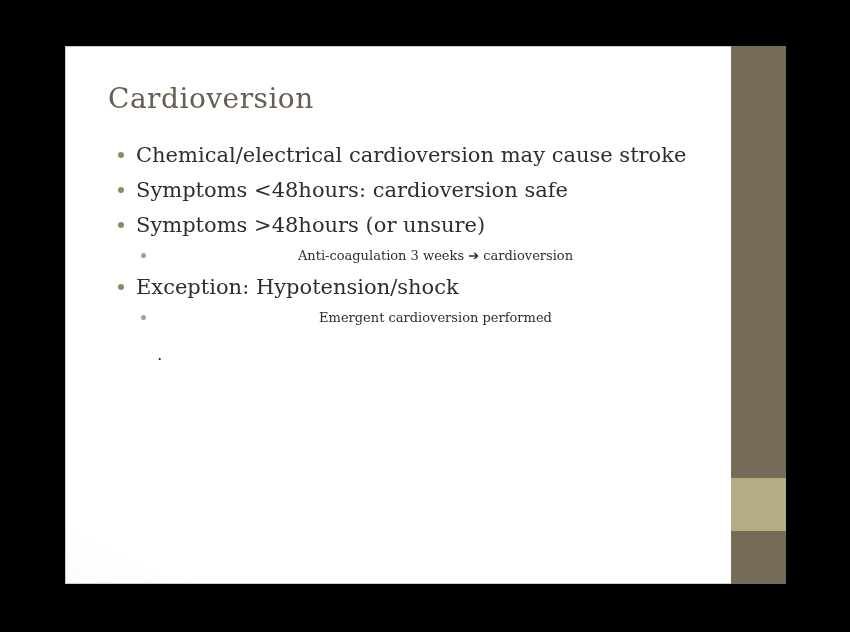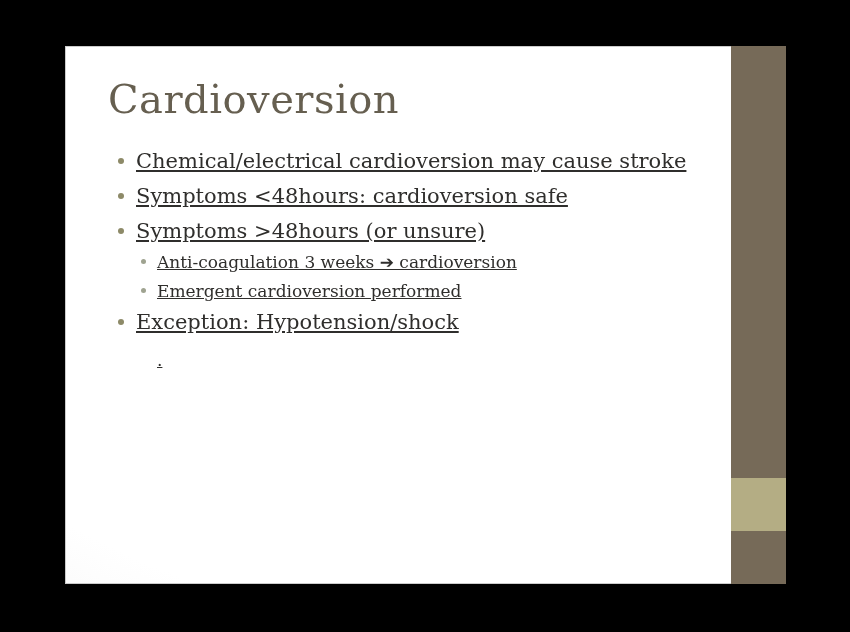--- a/index.html
+++ b/index.html
@@ -42,50 +42,50 @@
   }
   .content {
     position: absolute;
     left: 43px;
     top: 30px;
     right: 72px;
   }
   h1.title {
     margin: 0;
     font-weight: normal;
-    font-size: 40px;
+    font-size: 28px;
     line-height: 46px;
     letter-spacing: 0.5px;
     color: var(--c-title, #665f50);
   }
   h2.subtitle {
     margin: 2px 0 0 0;
     font-weight: normal;
     font-size: 19px;
     line-height: 24px;
     color: var(--c-subtitle, #6f6549);
   }
   .bullets {
-    margin-top: 26px;
+    margin-top: 20px;
     color: var(--c-body-text, #2f2e2c);
-    text-decoration: underline;
   }
   .bullet { position: relative; }
   .bullet .txt { display: block; }
   .l1 {
     padding-left: 28px;
     font-size: 21px;
     line-height: 26px;
     margin-bottom: 9px;
   }
   .l2 {
     padding-left: 49px;
-    font-size: 17px;
+    font-size: 13px;
     line-height: 22px;
     margin-bottom: 7px;
+    text-align: center;
   }
   .l1 + .l2 { margin-top: -2px; }
   .l2 + .l1 { margin-top: 6px; }
   .l3 {
     padding-left: 49px;
     font-size: 17px;
     line-height: 22px;
     margin-top: 14px;
     margin-bottom: 0;
   }
@@ -128,27 +128,27 @@
             <span class="txt">Symptoms &lt;48hours: cardioversion safe</span>
           </div>
           <div class="bullet l1">
             <span class="dot"></span>
             <span class="txt">Symptoms &gt;48hours (or unsure)</span>
           </div>
           <div class="bullet l2">
             <span class="dot"></span>
             <span class="txt">Anti-coagulation 3 weeks ➔ cardioversion</span>
           </div>
+          <div class="bullet l1">
+            <span class="dot"></span>
+            <span class="txt">Exception: Hypotension/shock</span>
+          </div>
           <div class="bullet l2">
             <span class="dot"></span>
             <span class="txt">Emergent cardioversion performed</span>
-          </div>
-          <div class="bullet l1">
-            <span class="dot"></span>
-            <span class="txt">Exception: Hypotension/shock</span>
           </div>
           <div class="bullet l3">
             <span class="txt">.</span>
           </div>
         </div>
     </div>
   </div>
 </div>
 
 </body></html>

